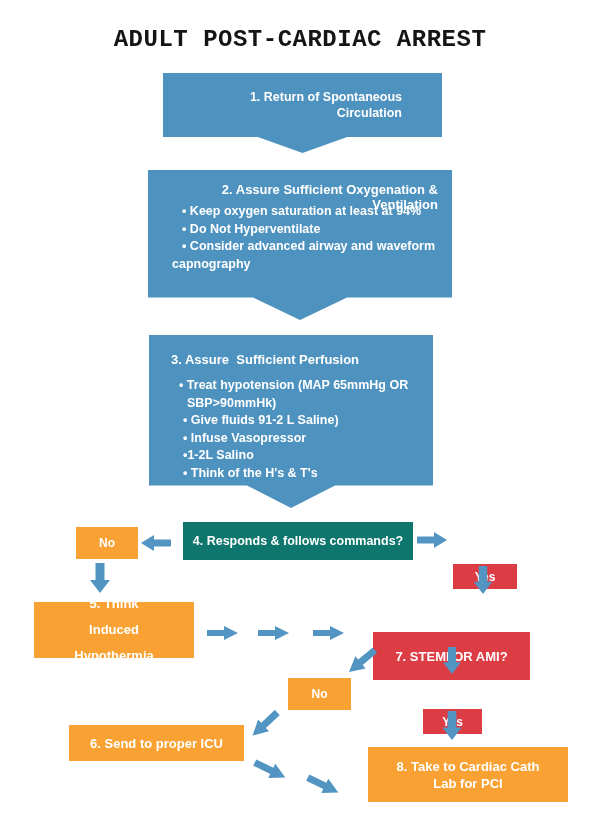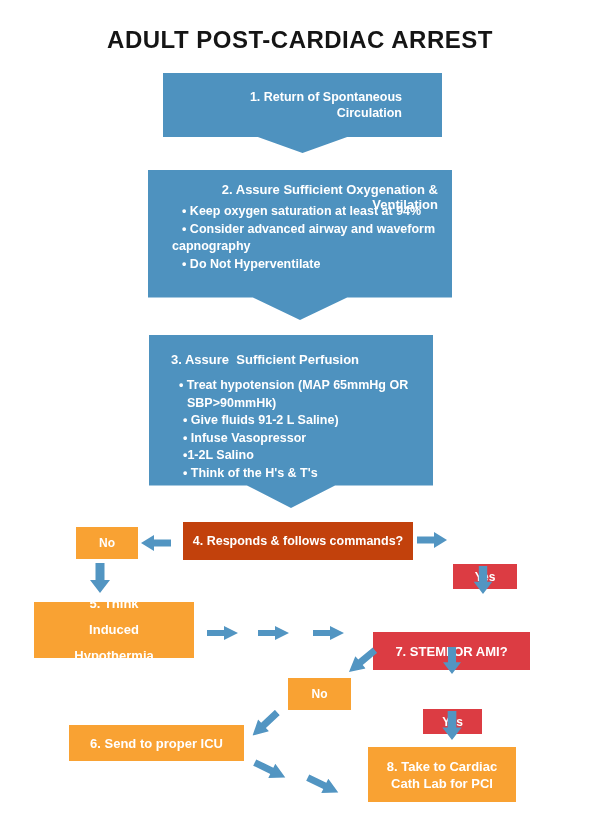--- a/index.html
+++ b/index.html
@@ -2,21 +2,21 @@
 <html><head>
 <meta charset="utf-8">
 <style>
   html,body { margin:0; padding:0; background:#ffffff; }
   #canvas {
     position:relative; width:600px; height:823px; background:#ffffff;
     font-family:"Liberation Sans","DejaVu Sans",sans-serif; overflow:hidden;
   }
   #title {
     position:absolute; left:0; top:26px; width:600px; text-align:center;
-    font-size:24px; font-weight:700; color:#151515; letter-spacing:.5px;
+    font-size:24px; font-weight:700; color:#151515; letter-spacing:.5px;font-family:Liberation Mono, monospace;
   }
   
   .banner { position:absolute; background:#4E92BF; color:#fff; }
   .banner .pad { position:absolute; left:0; right:0; }
   #banner1 { left:163px; top:73px; width:279px; height:80px;
     clip-path:polygon(0 0,100% 0,100% 80%,66% 80%,50% 100%,34% 80%,0 80%); }
   #banner1 .pad { top:0; height:64px; display:flex; align-items:center; justify-content:center;
     text-align:right; font-size:12.5px; font-weight:700; line-height:16px; padding:0 40px; }
   #banner2 { left:148px; top:170px; width:304px; height:150px;
     clip-path:polygon(0 0,100% 0,100% 85%,65.5% 85%,50% 100%,34.5% 85%,0 85%); }
@@ -29,54 +29,54 @@
   .bullet { text-indent:10px; }
   .bullet.bold { font-weight:700; }
   .bullet.hang { padding-left:14px; text-indent:-8px; }
   #banner2 .bheading { top:12px;text-align:right; }
   #banner2 .bullets { top:33px; }
   #banner3 .bheading { top:17px; }
   #banner3 .bullets { top:42px; }
   
   .node { position:absolute; display:flex; align-items:center; justify-content:center;
     text-align:center; color:#fff; font-weight:700; }
-  .blue   { background:#c2410c; }
+  .blue   { background:#0f766e; }
   .orange { background:#F9A233;margin-left:6px; }
   .red    { background:#DC3C43;margin-top:32px; }
   #node4 { left:183px; top:522px; width:230px; height:38px; font-size:12.5px; }
   #no1   { left:70px;  top:527px; width:62px;  height:32px; font-size:12px; }
   #yes1  { left:453px; top:532px; width:64px;  height:25px; font-size:12px; }
   #node5 { left:28px;  top:602px; width:160px; height:56px; font-size:13px; line-height:26px; padding:0 36px; box-sizing:border-box; }
-  #node7 { left:373px; top:600px; width:157px; height:38px; font-size:13px; }
+  #node7 { left:373px; top:600px; width:157px; height:48px; font-size:13px; }
   #no2   { left:282px; top:678px; width:63px;  height:32px; font-size:12px; }
   #yes2  { left:423px; top:677px; width:59px;  height:25px; font-size:12px; }
   #node6 { left:63px;  top:725px; width:175px; height:36px; font-size:13px; }
-  #node8 { left:362px; top:747px; width:148px; height:55px; font-size:13px; line-height:17px; padding:0 18px; box-sizing:border-box; }
+  #node8 { left:362px; top:747px; width:200px; height:55px; font-size:13px; line-height:17px; padding:0 18px; box-sizing:border-box; }
   
   .arrow { position:absolute; }
   .arrow svg { display:block; }
   .a-fill { fill:#5295C2; }
 </style>
 </head>
 <body>
 
 <div id="canvas">
 
   <div id="title">ADULT POST-CARDIAC ARREST</div>
 
   <div id="banner1" class="banner">
     <div class="pad">1. Return of Spontaneous Circulation</div>
   </div>
 
   <div id="banner2" class="banner">
     <div class="bheading">2. Assure Sufficient Oxygenation &amp; Ventilation</div>
     <div class="bullets">
       <div class="bullet">• Keep oxygen saturation at least at 94%</div>
+      <div class="bullet">• Do Not Hyperventilate</div>
       <div class="bullet">• Consider advanced airway and waveform capnography</div>
-      <div class="bullet">• Do Not Hyperventilate</div>
     </div>
   </div>
 
   <div id="banner3" class="banner">
     <div class="bheading pre">3. Assure  Sufficient Perfusion</div>
     <div class="bullets">
       <div class="bullet bold hang">• Treat hypotension (MAP 65mmHg OR SBP&gt;90mmHk)</div>
       <div class="bullet">• Give fluids 91-2 L Saline)</div>
       <div class="bullet">• Infuse Vasopressor</div>
       <div class="bullet bold">•1-2L Salino</div>

